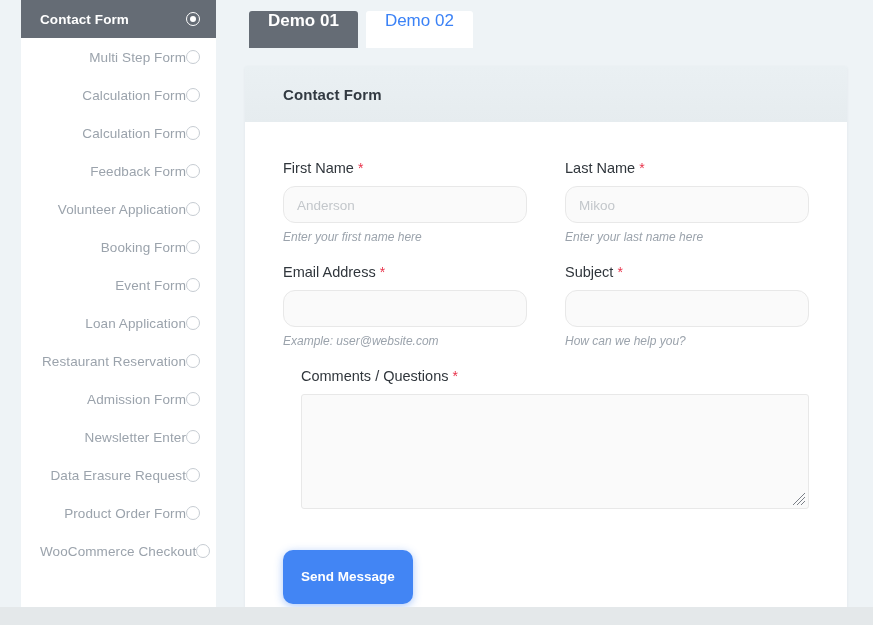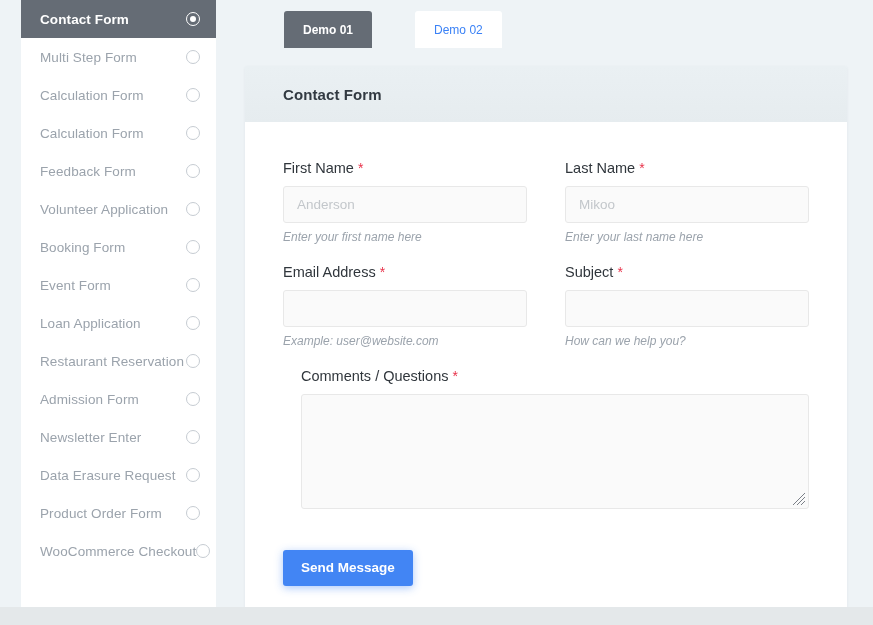--- a/index.html
+++ b/index.html
@@ -28,21 +28,21 @@
   }
 
   .sidebar-item {
     position: relative;
     height: 38px;
     display: flex;
     align-items: center;
     padding: 0 16px 0 19px;
     cursor: pointer;
   }
-  .sidebar-item + .sidebar-item { margin-top: 0; }
+  .sidebar-item + .sidebar-item { margin-top: 0; text-align: right; }
 
   .sidebar-item .label {
     flex: 1 1 auto;
     font-size: 13.5px;
     color: #9ba3ac;
     white-space: nowrap;
     letter-spacing: 0.1px;
   }
 
   .sidebar-item.active {
@@ -90,28 +90,27 @@
     position: absolute;
     left: 4px;
     top: 11px;
     display: flex;
     gap: 8px;
   }
   .tab {
     height: 37px;
     padding: 0 19px;
     display: flex;
-    align-items: center;
+    align-items: flex-start;
     justify-content: center;
-    font-size: 12px;
+    font-size: 17px;
     font-weight: bold;
     border-radius: 3px 3px 0 0;
     cursor: pointer;
     white-space: nowrap;
-    margin-left: 35px;
   }
   .tab.active {
     background: #656c75;
     color: #ffffff;
   }
   .tab.inactive {
     background: #ffffff;
     color: #3b82f6;
     font-weight: normal;
   }
@@ -168,24 +167,24 @@
     color: #e8324a;
     font-size: 14px;
   }
 
   .text-input {
     display: block;
     width: 100%;
     height: 37px;
     background: #fafafa;
     border: 1px solid #e8e8e8;
-    border-radius: 3px;
+    border-radius: 12px;
     padding: 0 13px;
     font-family: "Liberation Sans", sans-serif;
-    font-size: 11px;
+    font-size: 18px;
     color: #5a6169;
     outline: none;
   }
   .text-input::placeholder {
     color: #c3c7cb;
     font-size: 13.5px;
   }
 
   .textarea-wrap { position: relative; }
   .text-area {
@@ -214,26 +213,26 @@
   .hint {
     margin-top: 7px;
     font-size: 12px;
     font-style: italic;
     color: #9ba3ac;
     line-height: 1.2;
   }
 
   #submit-row { margin-top: 22px; }
   #send-button {
-    height: 36px;
+    height: 54px;
     padding: 0 18px;
     background: #4285f4;
     color: #ffffff;
     border: none;
-    border-radius: 3px;
+    border-radius: 10px;
     font-family: "Liberation Sans", sans-serif;
     font-size: 13.5px;
     font-weight: bold;
     cursor: pointer;
     box-shadow: 0 2px 9px rgba(66,133,244,0.45);
   }
 
   
   #bottom-strip {
     position: absolute;

